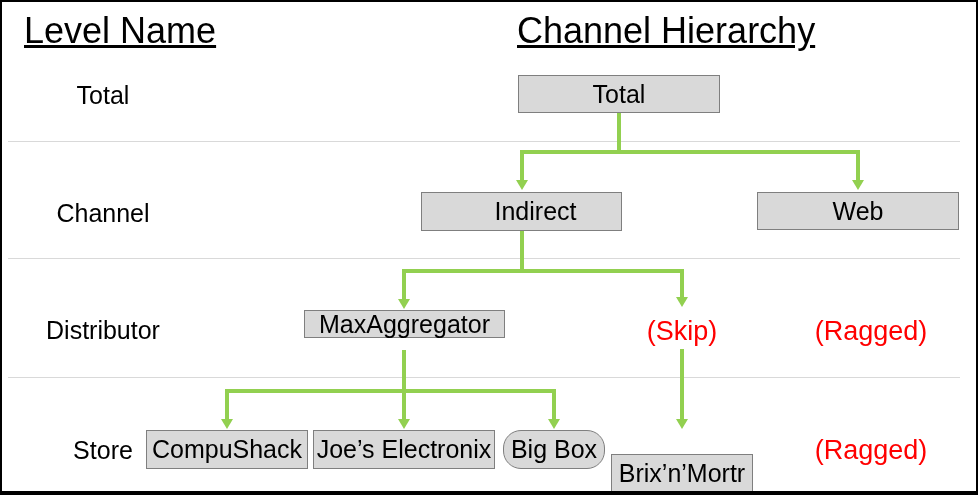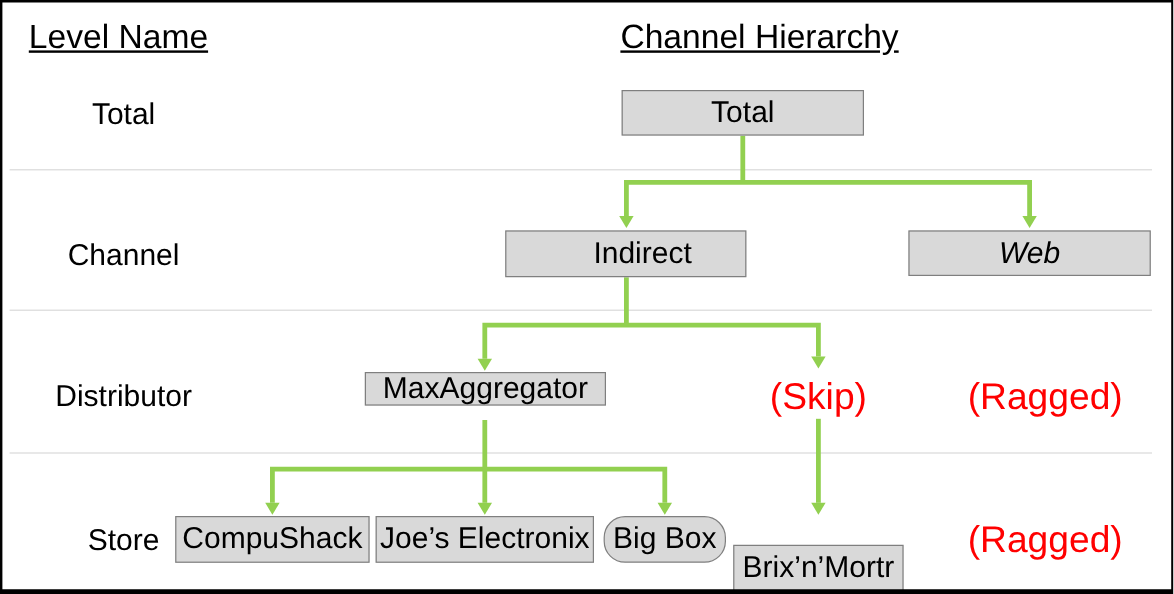--- a/index.html
+++ b/index.html
@@ -23,21 +23,21 @@
     position: absolute;
     inset: 0;
     border: 2px solid #000000;
     border-bottom-width: 4px;
     pointer-events: none;
     z-index: 10;
   }
   .header {
     position: absolute;
     top: 15px;
-    font-size: 28px;
+    font-size: 36px;
     line-height: 32px;
     text-decoration: underline;
     white-space: nowrap;
   }
   .header.level-name { left: 24px; }
   .header.hierarchy { left: 517px; }
   .divider {
     position: absolute;
     left: 8px;
     width: 952px;
@@ -63,21 +63,21 @@
     justify-content: center;
     font-size: 25px;
     white-space: nowrap;
     z-index: 2;
   }
   .annotation {
     position: absolute;
     width: 200px;
     text-align: center;
     color: var(--annotation);
-    font-size: 31px;
+    font-size: 27px;
     line-height: 32px;
     white-space: nowrap;
     z-index: 2;
   }
   svg.connectors {
     position: absolute;
     left: 0; top: 0;
     width: 978px; height: 495px;
     z-index: 1;
     pointer-events: none;
@@ -124,21 +124,21 @@
       <polygon class="connector-arrow" points="548,419 560,419 554,429"></polygon>
     </g>
     <g>
       <path class="connector-line" d="M682 349 L682 419"></path>
       <polygon class="connector-arrow" points="676,419 688,419 682,429"></polygon>
     </g>
   </svg>
 
   <div class="node" style="left:518px; top:75px;  width:202px; height:38px;">Total</div>
   <div class="node" style="left:421px; top:192px; width:201px; height:39px;padding-left:28px;">Indirect</div>
-  <div class="node" style="left:757px; top:192px; width:202px; height:38px;font-style:italic;">Web</div>
+  <div class="node" style="left:757px; top:192px; width:202px; height:38px;">Web</div>
   <div class="node" style="left:304px; top:310px; width:201px; height:28px;">MaxAggregator</div>
   <div class="node" style="left:313px; top:430px; width:182px; height:39px;">Joe’s Electronix</div>
   <div class="node" style="left:146px; top:430px; width:162px; height:39px;">CompuShack</div>
   <div class="node" style="left:503px; top:430px; width:102px; height:39px;border-radius:18px;">Big Box</div>
   <div class="node" style="left:611px; top:454px; width:142px; height:39px;">Brix’n’Mortr</div>
 
   <div class="annotation" style="left:582px; top:315px;">(Skip)</div>
   <div class="annotation" style="left:771px; top:315px;">(Ragged)</div>
   <div class="annotation" style="left:771px; top:434px;">(Ragged)</div>
 

